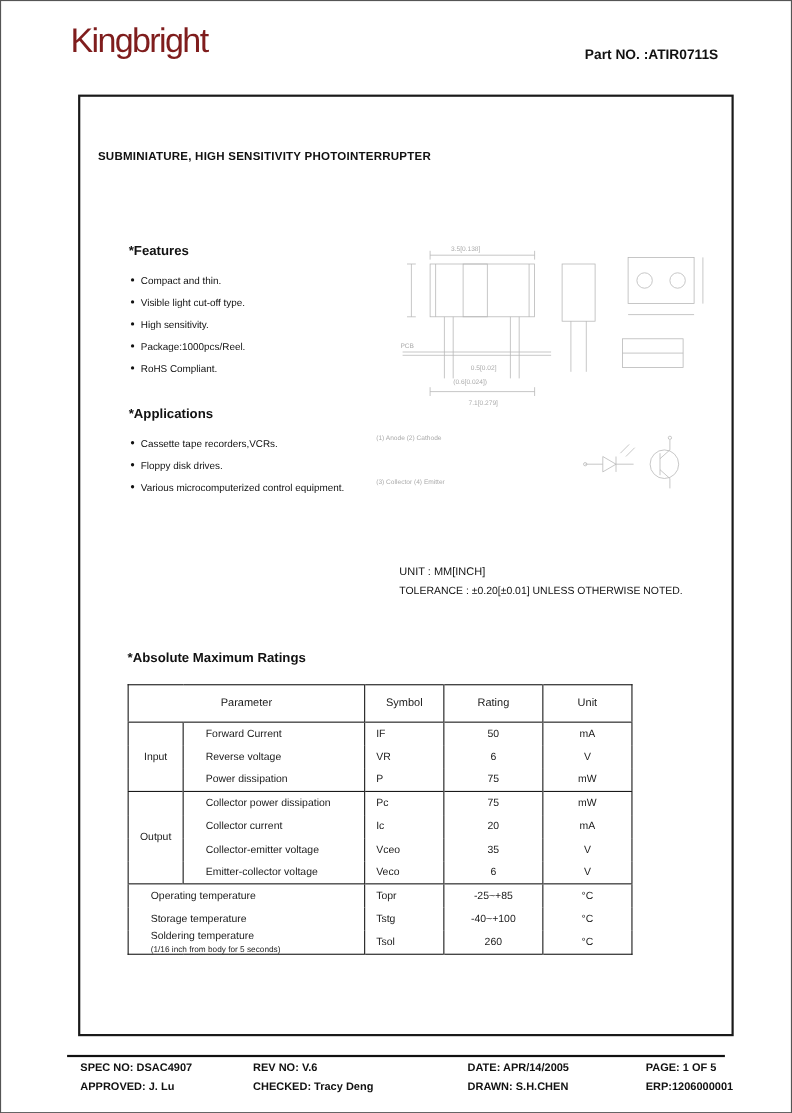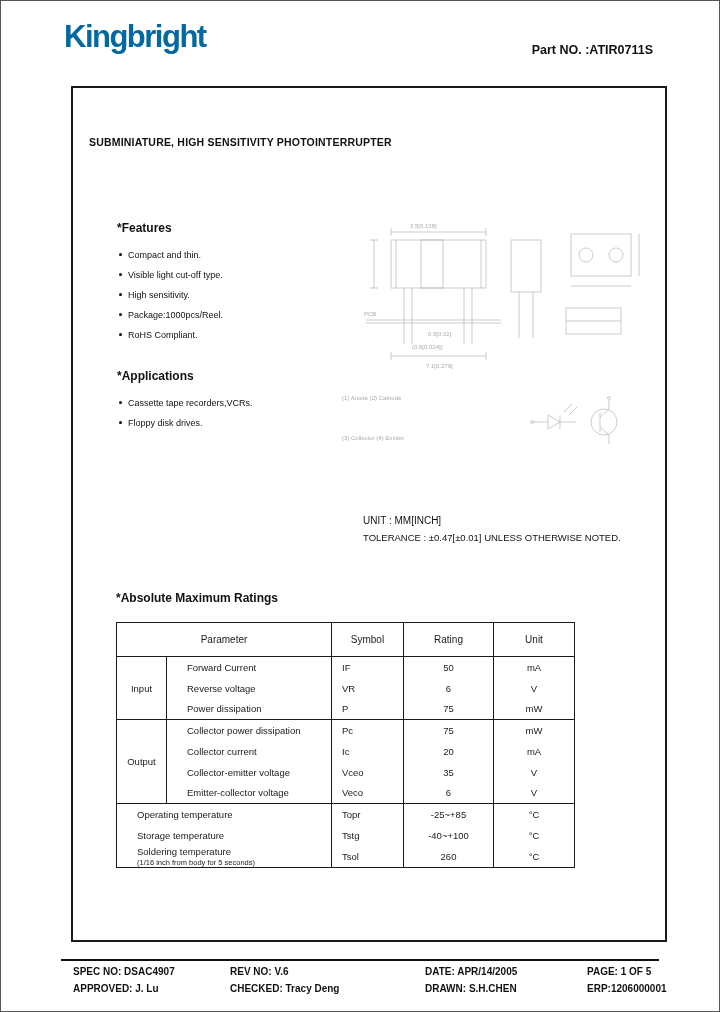--- a/index.html
+++ b/index.html
@@ -6,21 +6,21 @@
   html,body { background:#ffffff; }
   .page {
     position:relative; width:720px; height:1012px; margin:0 auto;
     background:#ffffff; color:#111;
     font-family:"Liberation Sans", sans-serif;
     border:1px solid #555; overflow:hidden;
   }
   
   .logo {
     position:absolute; left:63px; top:18px;
-    font-size:31px; font-weight:bold; letter-spacing:-1.5px; color:#0369a1;
+    font-size:31px; font-weight:normal; letter-spacing:-1.5px; color:#7f1d1d;
   }
   .part-no {
     position:absolute; right:66px; top:42px;
     font-size:12.5px; font-weight:bold;
   }
   
   .frame {
     position:absolute; left:70px; top:85px; width:596px; height:856px;
     border:2px solid #1a1a1a;
   }
@@ -94,20 +94,21 @@
       <li><span>Visible light cut-off type.</span></li>
       <li><span>High sensitivity.</span></li>
       <li><span>Package:1000pcs/Reel.</span></li>
       <li><span>RoHS Compliant.</span></li>
     </ul>
 
     <div class="sec-title applications-title">*Applications</div>
     <ul class="plain applications-list">
       <li><span>Cassette tape recorders,VCRs.</span></li>
       <li><span>Floppy disk drives.</span></li>
+      <li><span>Various microcomputerized control equipment.</span></li>
     </ul>
 
     <svg class="drawing" viewBox="0 0 310 260" width="310" height="260" xmlns="http://www.w3.org/2000/svg">
       <g stroke="#b6b6b6" stroke-width="0.7" fill="none">
 
         <line x1="55" y1="16" x2="150" y2="16"></line>
         <line x1="55" y1="12" x2="55" y2="20"></line>
         <line x1="150" y1="12" x2="150" y2="20"></line>
 
         <rect x="55" y="24" width="95" height="48"></rect>
@@ -165,21 +166,21 @@
         <text x="28" y="100">PCB</text>
         <text x="92" y="120">0.5[0.02]</text>
         <text x="76" y="133">(0.6[0.024])</text>
         <text x="90" y="152">7.1[0.279]</text>
         <text x="6" y="184">(1) Anode    (2) Cathode</text>
         <text x="6" y="224">(3) Collector    (4) Emitter</text>
       </g>
     </svg>
 
     <div class="unit-note">UNIT : MM[INCH]</div>
-    <div class="tol-note">TOLERANCE : ±0.47[±0.01] UNLESS OTHERWISE NOTED.</div>
+    <div class="tol-note">TOLERANCE : ±0.20[±0.01] UNLESS OTHERWISE NOTED.</div>
 
     <div class="sec-title ratings-title">*Absolute Maximum Ratings</div>
 
     <table class="ratings">
       <colgroup>
         <col class="col-grp">
           <col class="col-param">
           <col class="col-sym">
           <col class="col-rat">
           <col class="col-unit">

